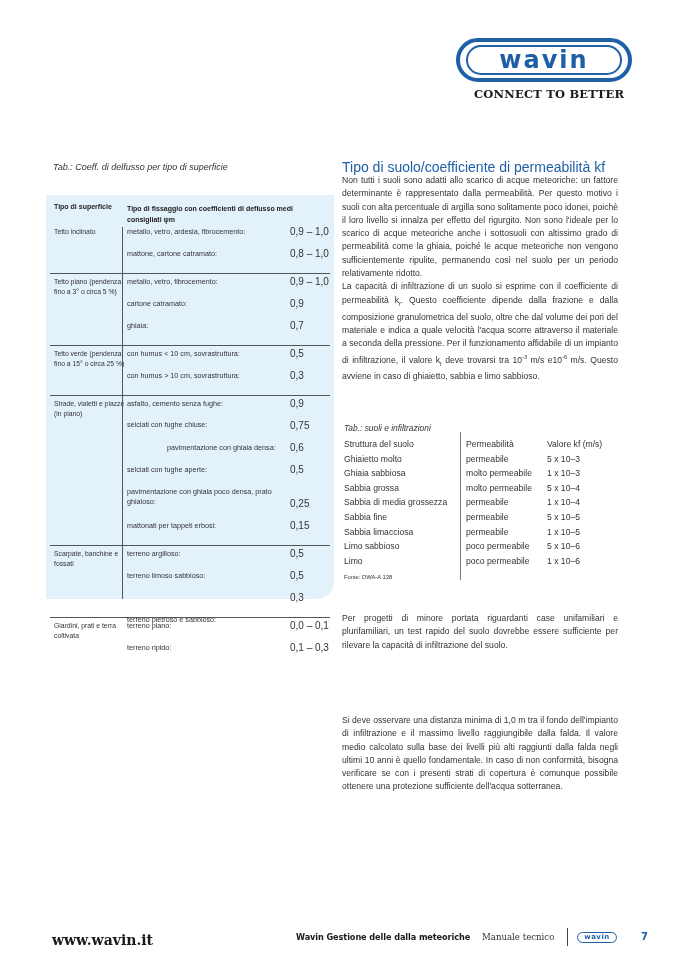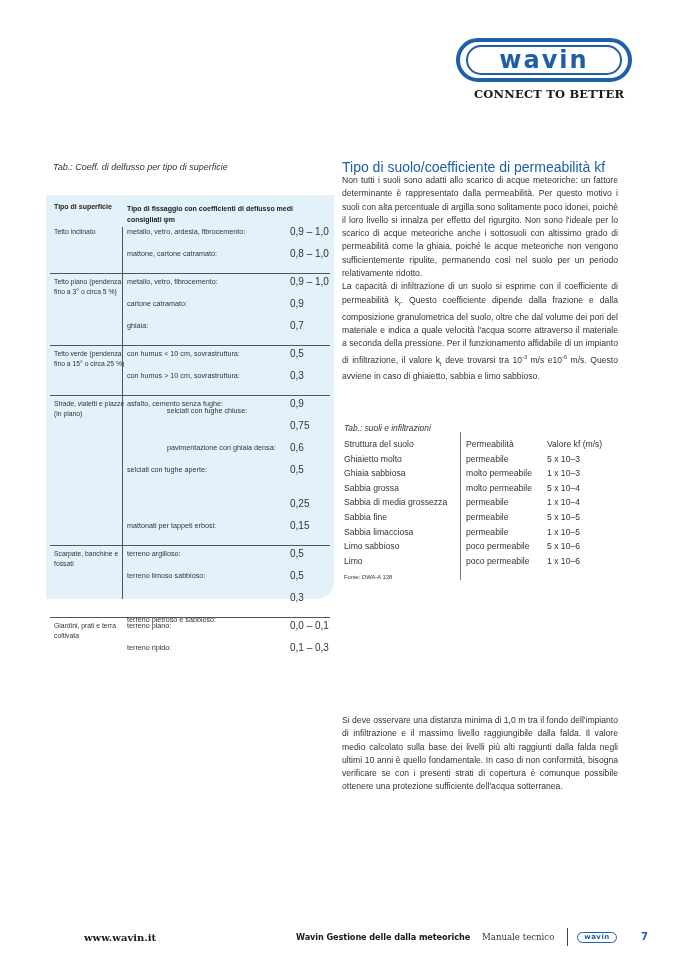--- a/index.html
+++ b/index.html
@@ -32,21 +32,21 @@
   
   .soil-caption { position: absolute; left: 344px; top: 423px; font-size: 8.4px; font-style: italic; color: #333; }
   .soil-vline { position: absolute; left: 460px; top: 432px; width: 1px; height: 148px; background: #777; }
   .soil-row { position: absolute; left: 344px; font-size: 8.6px; color: #333; height: 14.6px; line-height: 14.6px; }
   .soil-c1 { position: absolute; left: 0; white-space: nowrap; }
   .soil-c2 { position: absolute; left: 122px; white-space: nowrap; }
   .soil-c3 { position: absolute; left: 203px; white-space: nowrap; }
   .soil-source { position: absolute; left: 344px; top: 574px; font-size: 5.8px; color: #333; }
 
   
-  .footer-url { position: absolute; left: 52px; top: 932px; font-family: "DejaVu Serif", serif; font-weight: bold; font-size: 10px; color: #1a1a1a; margin-left: 32px; }
+  .footer-url { position: absolute; left: 52px; top: 932px; font-family: "DejaVu Serif", serif; font-weight: bold; font-size: 14px; color: #1a1a1a; }
   .footer-title { position: absolute; left: 296px; top: 932px; font-family: "DejaVu Sans", sans-serif; font-weight: bold; font-size: 8.2px; color: #1a1a1a; letter-spacing: -0.1px; }
   .footer-sub { position: absolute; left: 482px; top: 932px; font-family: "DejaVu Serif", serif; font-size: 8.6px; color: #333; }
   .footer-div { position: absolute; left: 567px; top: 928px; width: 1px; height: 18px; background: #444; }
   .footer-logo { position: absolute; left: 577px; top: 932px; width: 40px; height: 11px; border: 1.5px solid #1f5fa8; border-radius: 6px; display: flex; align-items: center; justify-content: center; }
   .footer-logo span { font-family: "DejaVu Sans", sans-serif; font-weight: bold; font-size: 7px; color: #1f5fa8; letter-spacing: 0.5px; line-height: 1; }
   .footer-page { position: absolute; left: 641px; top: 931px; font-family: "DejaVu Sans", sans-serif; font-weight: bold; font-size: 10px; color: #1f5fa8; }
 </style>
 </head>
 <body>
 
@@ -77,26 +77,27 @@
     <div class="group-sep" style="top: 150px;"></div>
     <div class="gname" style="top: 154px;">Tetto verde (pendenza fino a 15° o circa 25 %)</div>
     <div class="row-desc" style="top: 154px;">con humus &lt; 10 cm, sovrastruttura:</div>
     <div class="row-val" style="top: 154px;">0,5</div>
     <div class="row-desc" style="top: 176px;">con humus &gt; 10 cm, sovrastruttura:</div>
     <div class="row-val" style="top: 176px;">0,3</div>
     <div class="group-sep" style="top: 200px;"></div>
     <div class="gname" style="top: 204px;">Strade, vialetti e piazze (in piano)</div>
     <div class="row-desc" style="top: 204px;">asfalto, cemento senza fughe:</div>
     <div class="row-val" style="top: 204px;">0,9</div>
-    <div class="row-desc" style="top: 211px; text-align: center;">selciati con fughe chiuse:</div>
+    <div class="row-desc" style="top: 225px;">selciati con fughe chiuse:</div>
     <div class="row-val" style="top: 226px;">0,75</div>
     <div class="row-desc" style="top: 248px; padding-left: 40px;">pavimentazione con ghiaia densa:</div>
     <div class="row-val" style="top: 248px;">0,6</div>
     <div class="row-desc" style="top: 270px;">selciati con fughe aperte:</div>
     <div class="row-val" style="top: 270px;">0,5</div>
+    <div class="row-desc" style="top: 292px;">pavimentazione con ghiaia poco densa, prato ghiaioso:</div>
     <div class="row-val" style="top: 304px;">0,25</div>
     <div class="row-desc" style="top: 326px;">mattonati per tappeti erbosi:</div>
     <div class="row-val" style="top: 326px;">0,15</div>
     <div class="group-sep" style="top: 350px;"></div>
     <div class="gname" style="top: 354px;">Scarpate, banchine e fossati</div>
     <div class="row-desc" style="top: 354px;">terreno argilloso:</div>
     <div class="row-val" style="top: 354px;">0,5</div>
     <div class="row-desc" style="top: 376px;">terreno limoso sabbioso:</div>
     <div class="row-val" style="top: 376px;">0,5</div>
     <div class="row-desc" style="top: 420px;">terreno pietroso e sabbioso:</div>
@@ -161,20 +162,21 @@
     </div>
     <div class="soil-row" style="top: 553.8px;">
       <span class="soil-c1">Limo</span>
       <span class="soil-c2">poco permeabile</span>
       <span class="soil-c3">1 x 10–6</span>
     </div>
   </div>
 <div class="soil-source">Fonte: DWA-A 138</div>
 
 <div class="rcol" style="top:612px;">
+  <p>Per progetti di minore portata riguardanti case unifamiliari e plurifamiliari, un test rapido del suolo dovrebbe essere sufficiente per rilevare la capacità di infiltrazione del suolo.</p>
 </div>
 
 <div class="rcol" style="top:714px;">
   <p>Si deve osservare una distanza minima di 1,0 m tra il fondo dell'impianto di infiltrazione e il massimo livello raggiungibile dalla falda. Il valore medio calcolato sulla base dei livelli più alti raggiunti dalla falda negli ultimi 10 anni è quello fondamentale. In caso di non conformità, bisogna verificare se con i presenti strati di copertura è comunque possibile ottenere una protezione sufficiente dell'acqua sotterranea.</p>
 </div>
 
 <div class="footer-url">www.wavin.it</div>
 <div class="footer-title">Wavin Gestione delle dalla meteoriche</div>
 <div class="footer-sub">Manuale tecnico</div>
 <div class="footer-div"></div>

